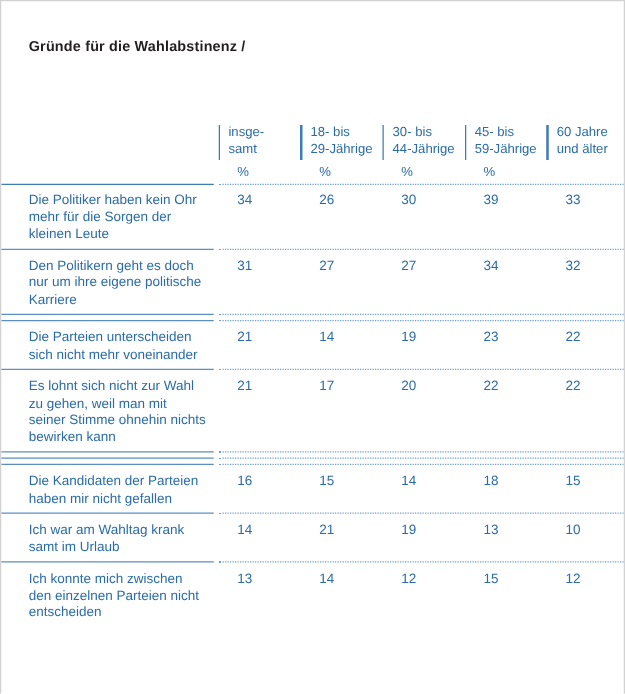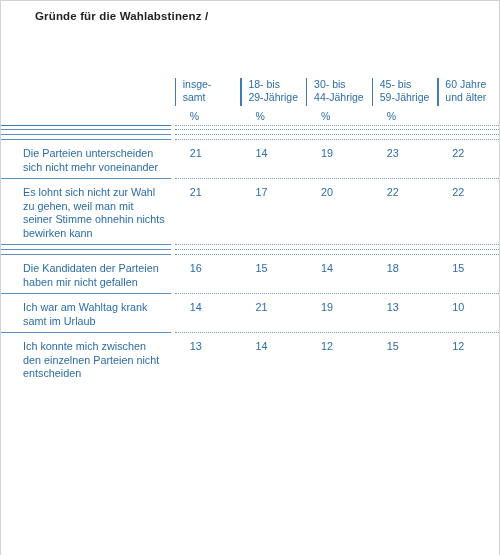--- a/index.html
+++ b/index.html
@@ -17,23 +17,24 @@
     background: #ffffff;
     box-sizing: border-box;
     border-left: 1px solid #d2d2d2;
     border-right: 1px solid #d2d2d2;
     border-top: 1px solid #d2d2d2;
     overflow: hidden;
   }
 
   
   .title-bar {
-    padding: 9px 0 0 34px;
+    padding: 9px 0 0 22px;
     height: 30px;
     box-sizing: border-box;
+    margin-top: 22px;
   }
   .title {
     font-size: 11.5px;
     font-weight: bold;
     color: #231f20;
     letter-spacing: 0.15px;
     white-space: nowrap;
   }
 
   
@@ -209,26 +210,66 @@
         <td>
             <div class="hrule-solid"></div>
           </td>
         <td colspan="5">
             <div class="hrule-dotted"></div>
           </td>
       </tr>
     </thead>
 
     <tbody id="tbody">
-        <tr class="sep-row">
-          <td>
-            <div class="sep-solid"></div>
-          </td>
-          <td colspan="5">
-            <div class="sep-dotted"></div>
+        <tr>
+          <td>
+            <div class="lbl">Die Politiker haben kein Ohr mehr für die Sorgen der kleinen Leute</div>
+          </td>
+          <td>
+            <div class="num">34</div>
+          </td>
+          <td>
+            <div class="num">26</div>
+          </td>
+          <td>
+            <div class="num">30</div>
+          </td>
+          <td>
+            <div class="num">39</div>
+          </td>
+          <td>
+            <div class="num">33</div>
+          </td>
+        </tr>
+        <tr class="sep-row">
+          <td>
+            <div class="sep-solid"></div>
+          </td>
+          <td colspan="5">
+            <div class="sep-dotted"></div>
+          </td>
+        </tr>
+        <tr>
+          <td>
+            <div class="lbl">Den Politikern geht es doch nur um ihre eigene politische Karriere</div>
+          </td>
+          <td>
+            <div class="num">31</div>
+          </td>
+          <td>
+            <div class="num">27</div>
+          </td>
+          <td>
+            <div class="num">27</div>
+          </td>
+          <td>
+            <div class="num">34</div>
+          </td>
+          <td>
+            <div class="num">32</div>
           </td>
         </tr>
         <tr class="sep-row">
           <td>
             <div class="sep-solid"></div>
           </td>
           <td colspan="5">
             <div class="sep-dotted"></div>
           </td>
         </tr>

